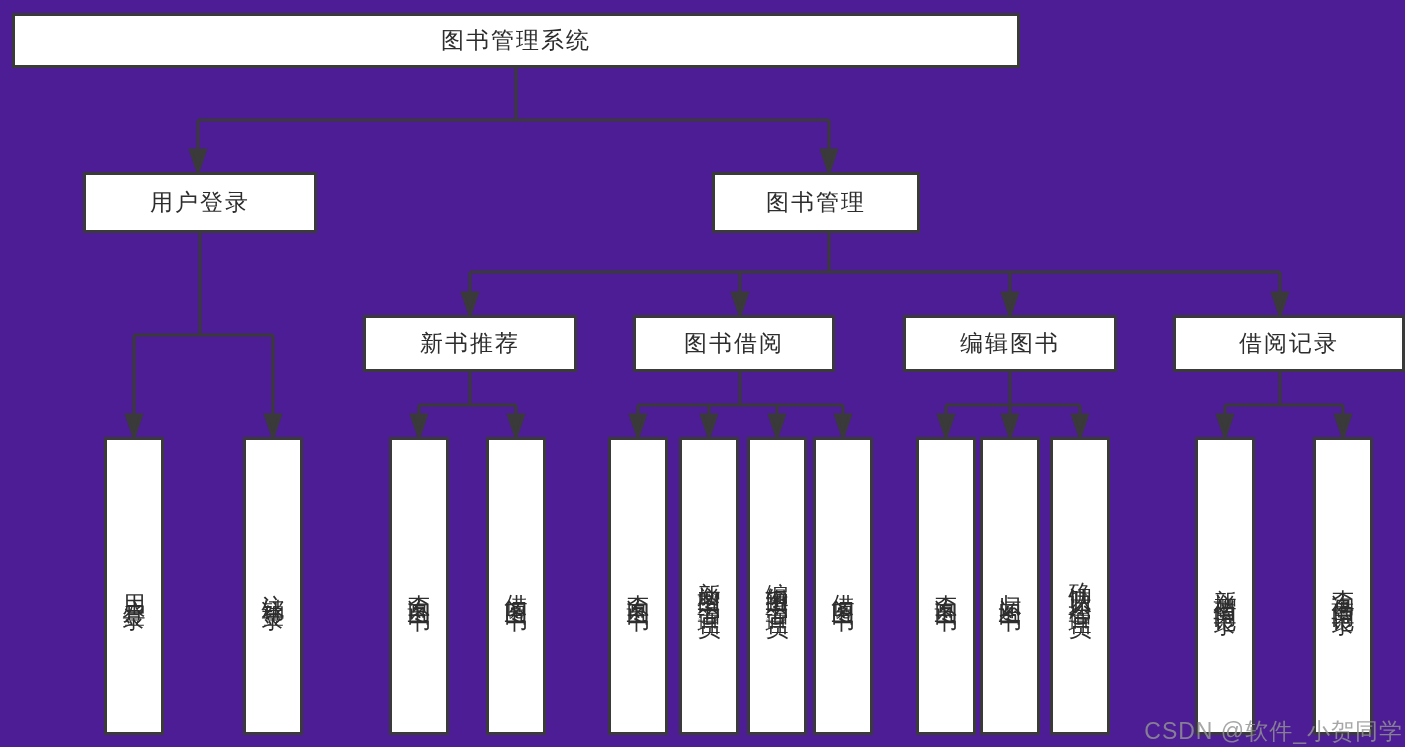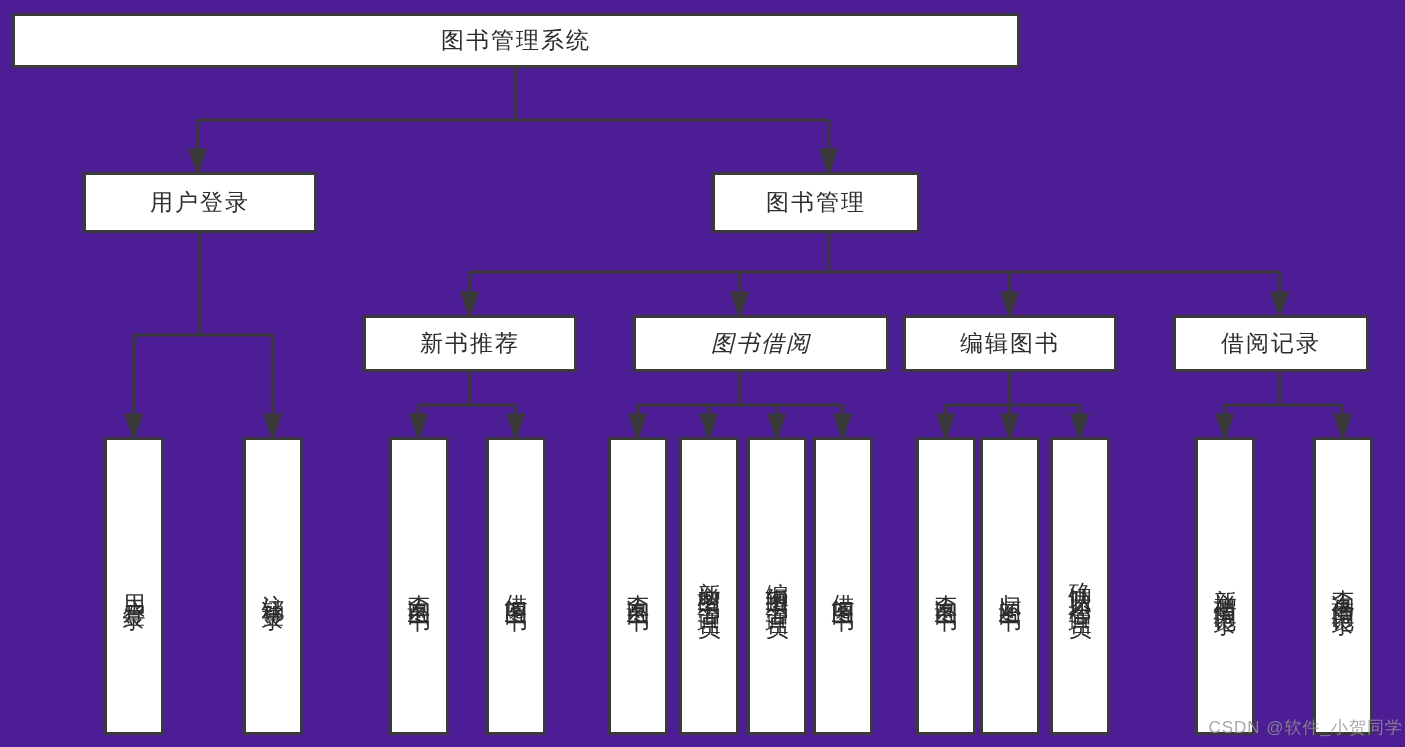--- a/index.html
+++ b/index.html
@@ -24,21 +24,21 @@
   }
   .box .vtext{
     writing-mode:vertical-rl;
     text-orientation:mixed;
     letter-spacing:5px;
     line-height:1;
   }
   .watermark{
     position:absolute;
     top:716px;right:2px;
-    font-size:17px;
+    font-size:23px;
     color:rgba(148,148,148,0.82);
     letter-spacing:1px;
     white-space:nowrap;
     z-index:5;
   }
 </style>
 </head>
 <body>
 
 <div class="canvas">
@@ -94,23 +94,23 @@
       </g>
     </g>
   </svg>
 
   <div class="box" style="left:12px;top:13px;width:1008px;height:55px;">图书管理系统</div>
 
   <div class="box" style="left:83px;top:172px;width:234px;height:61px;">用户登录</div>
   <div class="box" style="left:712px;top:172px;width:208px;height:61px;">图书管理</div>
 
   <div class="box" style="left:363px;top:315px;width:214px;height:57px;">新书推荐</div>
-  <div class="box" style="left:633px;top:315px;width:256px;height:57px;font-style:italic;">图书借阅</div>
+  <div class="box" style="left:633px;top:315px;width:202px;height:57px;">图书借阅</div>
   <div class="box" style="left:903px;top:315px;width:214px;height:57px;">编辑图书</div>
-  <div class="box" style="left:1173px;top:315px;width:196px;height:57px;">借阅记录</div>
+  <div class="box" style="left:1173px;top:315px;width:232px;height:57px;">借阅记录</div>
 
   <div class="box" style="left:104px;top:437px;width:60px;height:298px;">
     <span class="vtext">用户登录</span>
   </div>
   <div class="box" style="left:243px;top:437px;width:60px;height:298px;">
     <span class="vtext">注销登录</span>
   </div>
 
   <div class="box" style="left:389px;top:437px;width:60px;height:298px;">
     <span class="vtext">查询图书</span>

